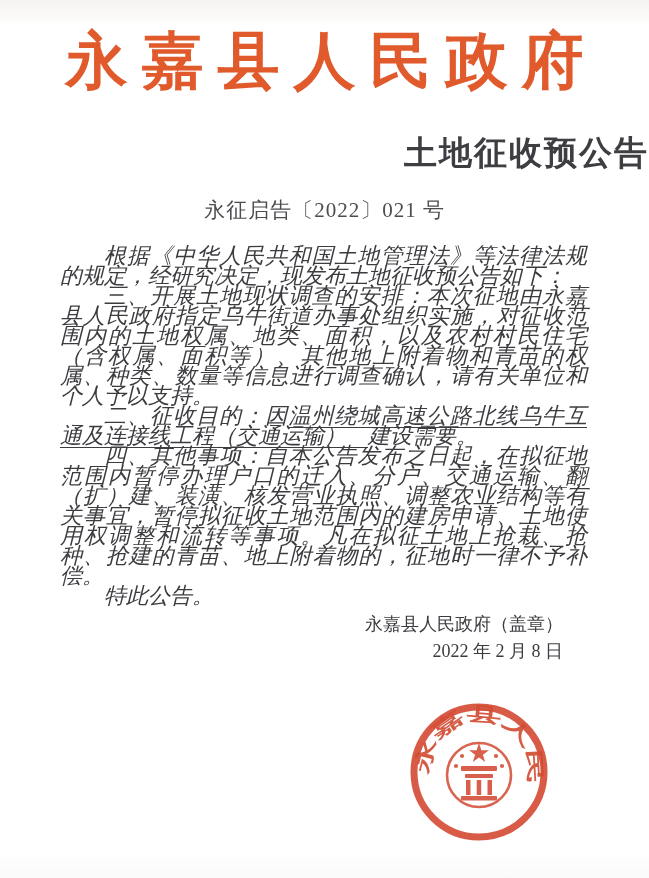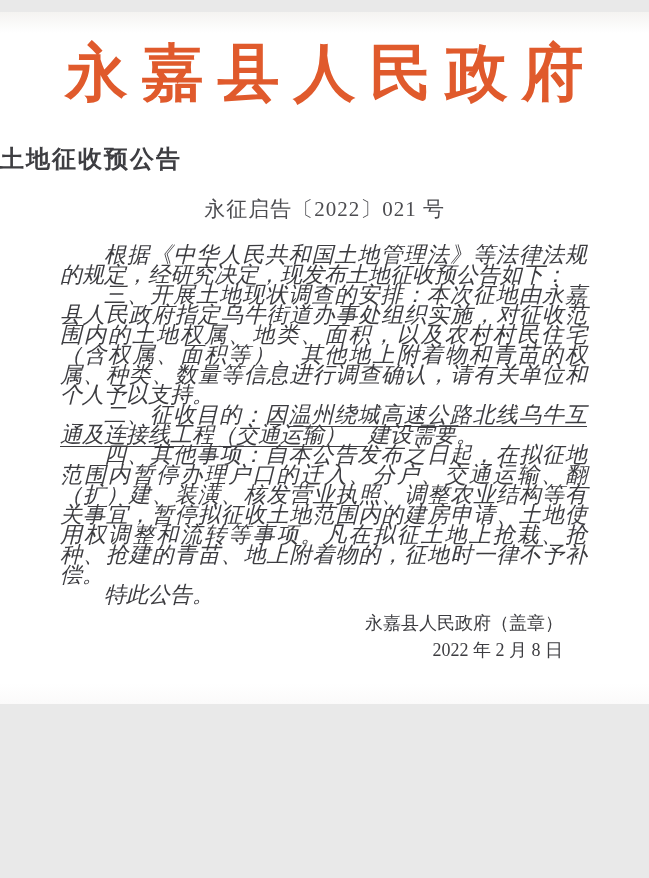--- a/index.html
+++ b/index.html
@@ -1,41 +1,41 @@
 <!DOCTYPE html>
 <html><head>
 <meta charset="utf-8">
 <style>
   html, body { margin: 0; padding: 0; background: #e9e9e9; }
   .page {
     position: relative;
     width: 649px;
-    height: 692px;
-    margin: 12px auto;
+    height: 878px;
+    margin: 0 auto;
     background: linear-gradient(180deg, #f4f3f1 0%, #ffffff 3%, #ffffff 97%, #fbfafa 100%);
     overflow: hidden;
     font-family: "Liberation Serif", "DejaVu Serif", serif;
     color: #3c3c40;
   }
   .org-name {
     margin: 0;
     padding-top: 26px;
     text-align: center;
     font-size: 62px;
     line-height: 1.15;
     font-weight: bold;
     letter-spacing: 14px;
     text-indent: 14px;
     color: #e05a2c;
     font-family: "Liberation Serif", "DejaVu Serif", serif;
   }
   .doc-title {
     margin: 34px 0 0 0;
-    text-align: left;
-    font-size: 24px;
+    text-align: right;
+    font-size: 33px;
     font-weight: bold;
     letter-spacing: 2px;
     color: #3e3e42;
     font-family: Liberation Serif, serif;
   }
   .doc-number {
     margin-top: 20px;
     text-align: center;
     font-size: 21px;
     letter-spacing: 1px;

